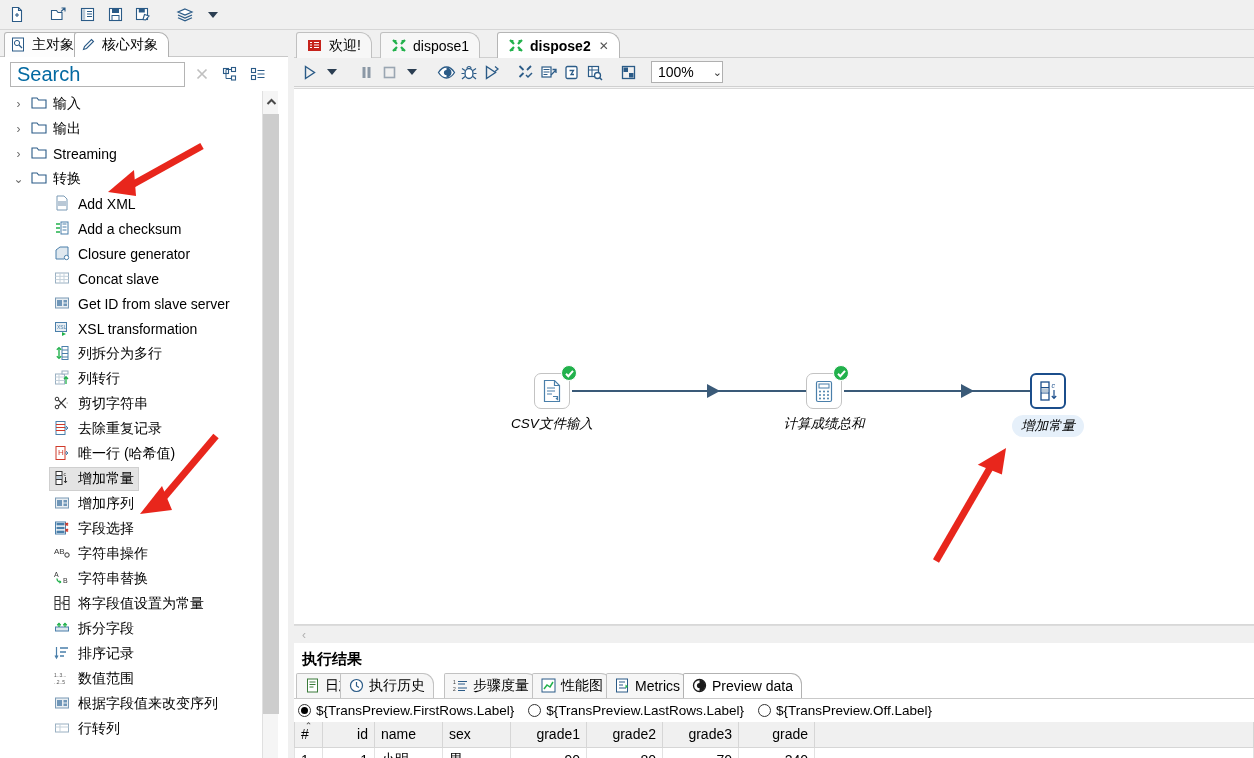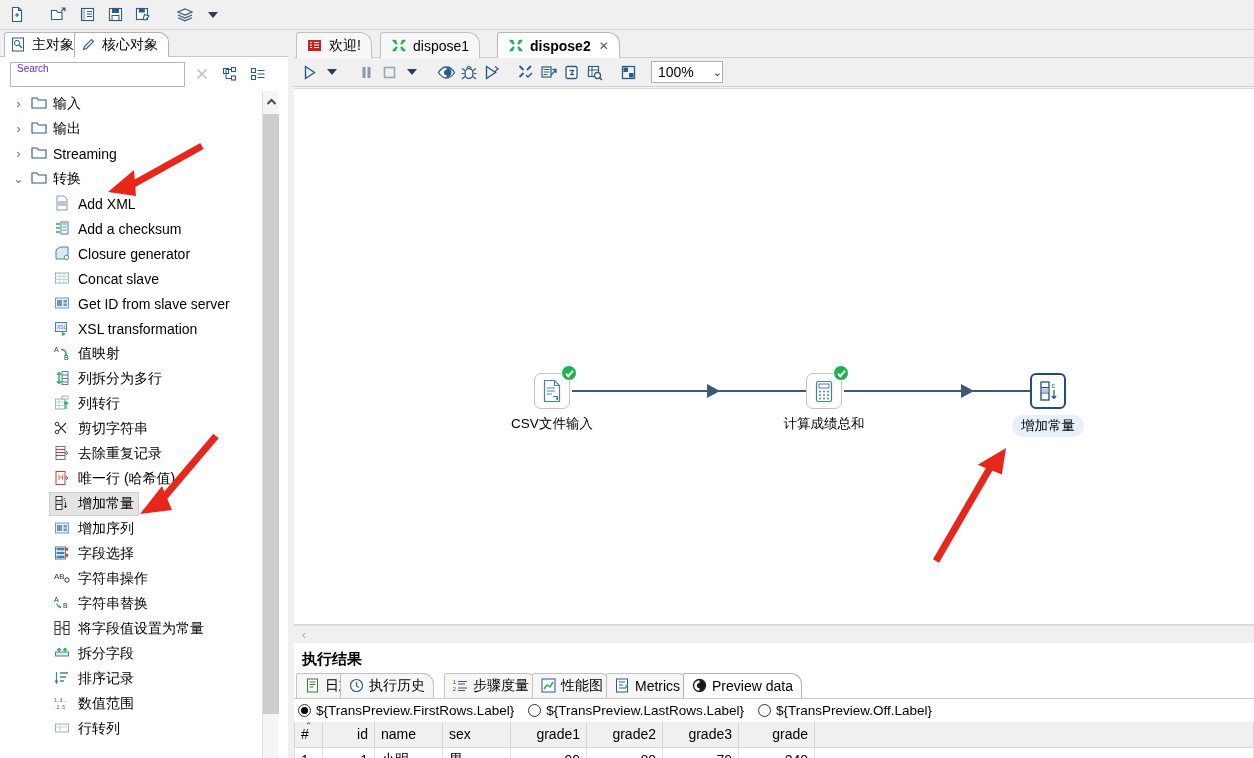--- a/index.html
+++ b/index.html
@@ -51,21 +51,21 @@
   .ltab.inactive { left:4px; background:#fdfdfd; color:#000; z-index:1; }
   .ltab.active { left:74px; background:#ffffff; color:#000; z-index:2; border-color:#b0b0b0;}
   .tab-icon { width:16px; height:16px; display:inline-block; }
 
   .searchrow {
     height:34px; display:flex; align-items:center; padding:4px 8px 4px 10px; gap:6px;
     background:#ffffff;
   }
   .searchbox {
     flex:1; height:25px; border:1px solid #b4b4b4; background:#fff;
-    display:flex; align-items:flex-start; padding:0 6px; font-size:10px; color:#6d28d9;
+    display:flex; align-items:flex-start; padding:0 6px; font-size:20px; color:#0369a1;
     max-width:175px;
   }
   .clear-x { width:22px; height:22px; display:flex;align-items:center;justify-content:center; }
   .small-icon { width:22px; height:22px; display:flex;align-items:center;justify-content:center; }
 
   .tree-wrap {
     position:absolute; left:0; top:61px; width:290px; height:697px;
     background:#fff; overflow:hidden;
   }
   .tree {
@@ -127,20 +127,21 @@
     margin-left:10px; width:72px; height:22px; background:#fff; border:1px solid #b0b0b0;
     display:flex; align-items:center; justify-content:space-between; padding:0 0 0 6px;
     font-size:14px;
   }
   .zoom-combo .chev { color:#333; font-size:11px; }
 
   .canvas {
     position:absolute; left:0; top:58px; width:960px; height:537px;
     background:#ffffff; border:1px solid #d8d8d8; border-left:none; border-right:none;
     overflow:hidden;
+    font-style:italic;
   }
   .hscroll {
     position:absolute; left:0; top:595px; width:960px; height:18px;
     background:#f0f0f0; border-top:1px solid #dcdcdc;
     display:flex; align-items:center; padding-left:8px;
   }
   .hscroll .lt { color:#b0b0b0; font-size:12px; }
 
   
   .node { position:absolute; }
@@ -398,31 +399,20 @@
                   <rect x="1.5" y="2.5" width="11" height="9" fill="#e8eef3" stroke="#4a7faa"></rect>
                   <text x="3" y="9" font-size="5" fill="#4a7faa" font-family="Liberation Sans, sans-serif">XSL</text>
                   <path d="M8 12l4 2-4 2z" fill="#22b14c"></path>
                 </svg></span>
               <span>XSL transformation</span>
             </span>
           </div>
           <div class="tnode child">
             <span class="tlabel-box">
               <span class="step-ico"><svg width="16" height="16" viewBox="0 0 16 16">
-                  <text x="0" y="7" font-size="7" fill="#333" font-family="Liberation Sans, sans-serif">A</text>
-                  <text x="10" y="15" font-size="7" fill="#333" font-family="Liberation Sans, sans-serif">B</text>
-                  <path d="M7 4.5q5 0 5 5" stroke="#22b14c" stroke-width="1.4" fill="none"></path>
-                  <path d="M13.6 8.6l-1.5 2.4-1.6-2.3z" fill="#22b14c"></path>
-                </svg></span>
-              <span>值映射</span>
-            </span>
-          </div>
-          <div class="tnode child">
-            <span class="tlabel-box">
-              <span class="step-ico"><svg width="16" height="16" viewBox="0 0 16 16">
                   <rect x="8" y="1.5" width="6" height="13" fill="#fff" stroke="#4a7faa"></rect>
                   <path d="M8 5h6M8 8.5h6M8 12h6" stroke="#4a7faa"></path>
                   <path d="M5 3v10" stroke="#22b14c" stroke-width="1.4"></path>
                   <path d="M2.8 4.8L5 2.6l2.2 2.2M2.8 11.2L5 13.4l2.2-2.2" stroke="#22b14c" stroke-width="1.3" fill="none"></path>
                 </svg></span>
               <span>列拆分为多行</span>
             </span>
           </div>
           <div class="tnode child">
             <span class="tlabel-box">
@@ -552,20 +542,31 @@
               <span>排序记录</span>
             </span>
           </div>
           <div class="tnode child">
             <span class="tlabel-box">
               <span class="step-ico"><svg width="16" height="16" viewBox="0 0 16 16">
                   <text x="0" y="7" font-size="5" fill="#555" font-family="Liberation Sans, sans-serif">1..3...</text>
                   <text x="0" y="14" font-size="5" fill="#555" font-family="Liberation Sans, sans-serif">..2..5</text>
                 </svg></span>
               <span>数值范围</span>
+            </span>
+          </div>
+          <div class="tnode child">
+            <span class="tlabel-box">
+              <span class="step-ico"><svg width="16" height="16" viewBox="0 0 16 16">
+                  <rect x="1.5" y="3" width="13" height="10" fill="#e8eef3" stroke="#7a9ab5"></rect>
+                  <rect x="3" y="5" width="5" height="6" fill="#6f96b8"></rect>
+                  <rect x="9.5" y="5" width="3.5" height="2.5" fill="#6f96b8"></rect>
+                  <rect x="9.5" y="8.5" width="3.5" height="2.5" fill="#6f96b8"></rect>
+                </svg></span>
+              <span>根据字段值来改变序列</span>
             </span>
           </div>
           <div class="tnode child">
             <span class="tlabel-box">
               <span class="step-ico"><svg width="16" height="16" viewBox="0 0 16 16">
                   <rect x="1.5" y="4" width="13" height="8" fill="#fff" stroke="#9ab0c2"></rect>
                   <path d="M1.5 7h13M6 4v8" stroke="#c4d1db"></path>
                 </svg></span>
               <span>行转列</span>
             </span>

